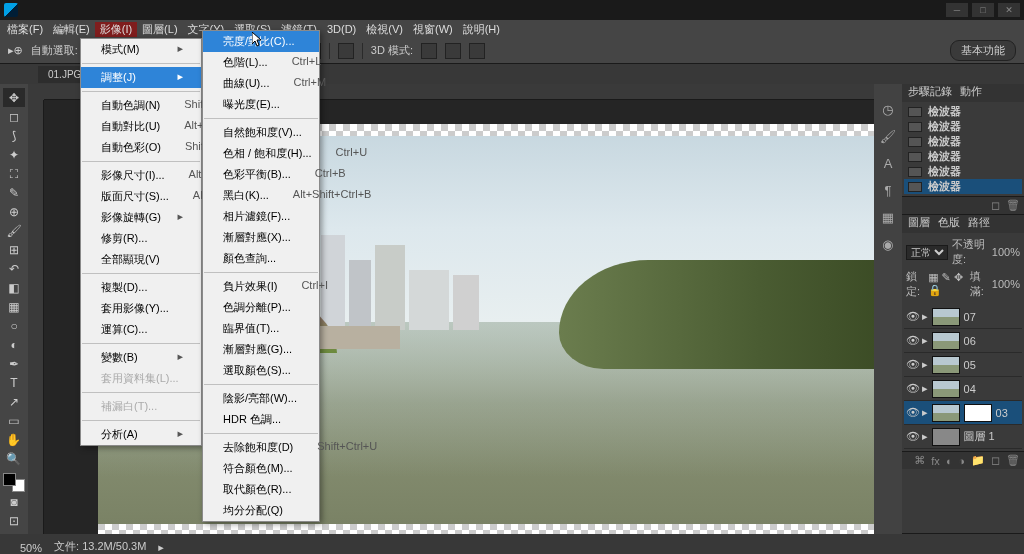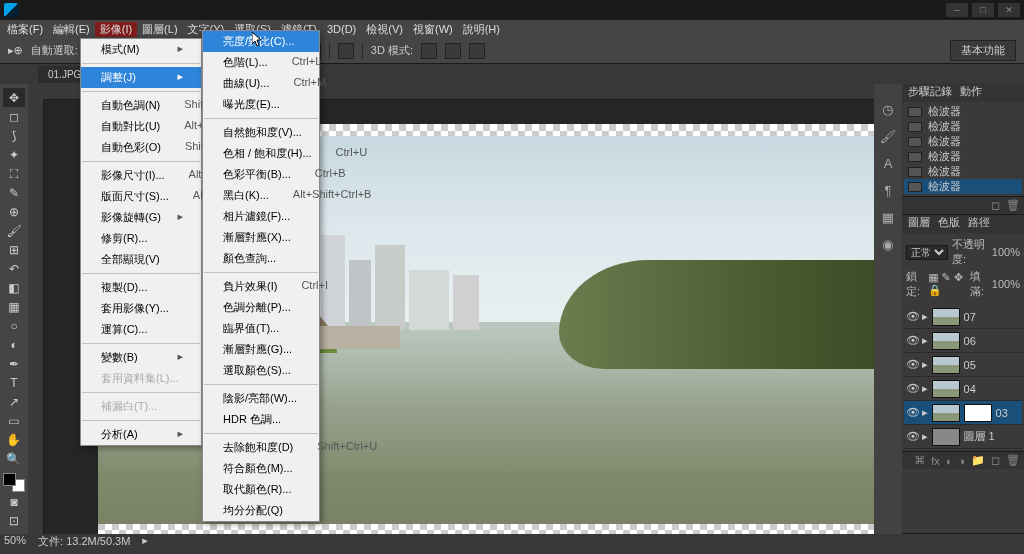--- a/index.html
+++ b/index.html
@@ -7,21 +7,21 @@
 .titlebar { height:20px; background:#1a1a1a; display:flex; align-items:center; padding:0 4px; }
 .titlebar .logo { width:14px; height:14px; background:linear-gradient(135deg,#00a0e6 50%,#001e36 50%); margin-right:8px; border-radius:2px; }
 .titlebar .wincontrols { margin-left:auto; display:flex; gap:4px; }
 .titlebar .wincontrols span { width:22px; height:14px; background:#333; display:flex; align-items:center; justify-content:center; color:#888; font-size:9px; }
 .menubar { height:18px; background:#454545; display:flex; align-items:center; padding:0 2px; color:#ddd; }
 .menubar span { padding:0 5px; cursor:default; }
 .menubar span.active { background:#7f1d1d; }
 .optionsbar { height:26px; background:#454545; border-bottom:1px solid #1a1a1a; display:flex; align-items:center; padding:0 8px; color:#ccc; gap:8px; }
 .optionsbar .sep { width:1px; height:16px; background:#2a2a2a; }
 .optionsbar .ico { width:16px; height:16px; background:#3a3a3a; border:1px solid #222; }
-.optionsbar .right { margin-left:auto; }
+.optionsbar .right { margin-left:auto;border-radius:9px; }
 .optionsbar .btn { background:#3a3a3a; padding:2px 10px; border:1px solid #222; }
 .tabrow { height:20px; background:#383838; display:flex; align-items:center; padding-left:38px; }
 .tabrow .tab { background:#2d2d2d; padding:3px 10px; color:#ccc; font-size:10px; }
 .main { position:relative; height:450px; display:flex; }
 .toolbox { width:28px; background:#454545; padding:4px 0; display:flex; flex-direction:column; align-items:center; gap:0; }
 .tool { width:22px; height:22px; display:flex; align-items:center; justify-content:center; color:#ccc; font-size:12px; font-family:sans-serif; }
 .tool.sel { background:#2a2a2a; }
 .swatches { margin-top:4px; width:22px; height:22px; position:relative; }
 .swatches .fg { position:absolute; width:13px; height:13px; background:#000; border:1px solid #888; top:0; left:0; }
 .swatches .bg { position:absolute; width:13px; height:13px; background:#fff; border:1px solid #888; bottom:0; right:0; }
@@ -46,35 +46,35 @@
 .b3 { left:54px; width:30px; height:85px; background:#c8ccc8; }
 .b4 { left:88px; width:40px; height:60px; background:#d4d8d8; }
 .b5 { left:132px; width:26px; height:55px; background:#d0d0d0; }
 .panels { width:150px; background:#3a3a3a; display:flex; }
 .icostrip { width:28px; background:#424242; display:flex; flex-direction:column; align-items:center; padding-top:18px; gap:12px; }
 .icostrip span { color:#aaa; font-size:13px; font-family:sans-serif; }
 .panelcol { flex:1; display:flex; flex-direction:column; }
 .panel { border-bottom:1px solid #1a1a1a; }
 .panel-tabs { height:18px; background:#333; display:flex; padding:0 6px; gap:8px; font-size:10px; color:#ccc; }
 .panel-body { background:#3a3a3a; padding:2px; }
-.adjrow { height:15px; display:flex; align-items:center; padding:0 4px; gap:6px; font-size:10px; }
+.adjrow { height:15px; display:flex; align-items:center; padding:0 4px; gap:6px; font-size:10px;font-weight:bold; }
 .adjrow .thumb { width:14px; height:10px; background:#555; border:1px solid #222; }
 .adjrow.sel { background:#1a4f7a; }
 .layerprops { padding:2px 4px; font-size:10px; }
 .layerprops .row { display:flex; align-items:center; gap:4px; margin:2px 0; color:#bbb; }
 .layerprops select { background:#2a2a2a; border:1px solid #1a1a1a; color:#ccc; font-size:10px; }
 .layerprops .val { margin-left:auto; }
 .layer { height:24px; display:flex; align-items:center; padding:0 2px; gap:4px; font-size:10px; border-bottom:1px solid #2a2a2a; }
 .layer.sel { background:#1a4f7a; }
 .layer .eye { width:12px; color:#ccc; }
 .layer .lthumb { width:28px; height:18px; background:linear-gradient(180deg,#b8c8d0 50%,#8a9878 50%); border:1px solid #111; }
 .layer .lthumb.gray { background:#888; }
 .layer .mask { width:28px; height:18px; background:#fff; border:1px solid #111; }
 .layer-footer, .adj-footer { height:18px; background:#333; border-top:1px solid #1a1a1a; display:flex; align-items:center; justify-content:flex-end; padding:0 4px; gap:6px; color:#888; font-size:10px; }
-.statusbar { position:absolute; bottom:0; left:0; right:0; height:20px; background:#383838; display:flex; align-items:flex-start; padding:0 4px; gap:12px; color:#ccc; font-size:10px; }
+.statusbar { position:absolute; bottom:0; left:0; right:0; height:20px; background:#383838; display:flex; align-items:flex-end; padding:0 20px; gap:12px; color:#ccc; font-size:10px; }
 
 .menu { position:absolute; background:#f0f0f0; border:1px solid #8a8a8a; box-shadow:2px 2px 6px rgba(0,0,0,0.4); font-size:11px; color:#000; z-index:100; }
 .menu .mi { padding:3px 18px 3px 20px; display:flex; white-space:nowrap; }
 .menu .mi .sc { margin-left:auto; padding-left:24px; color:#555; }
 .menu .mi .arr { margin-left:auto; padding-left:14px; color:#555; }
 .menu .mi.dis { color:#aaa; }
 .menu .mi.hl { background:#2e84d8; color:#fff; }
 .menu .mi.hl .arr { color:#fff; }
 .menu hr { margin:3px 1px; border:none; border-top:1px solid #c0c0c0; }
 .cursor { position:absolute; width:12px; height:16px; z-index:200; }

